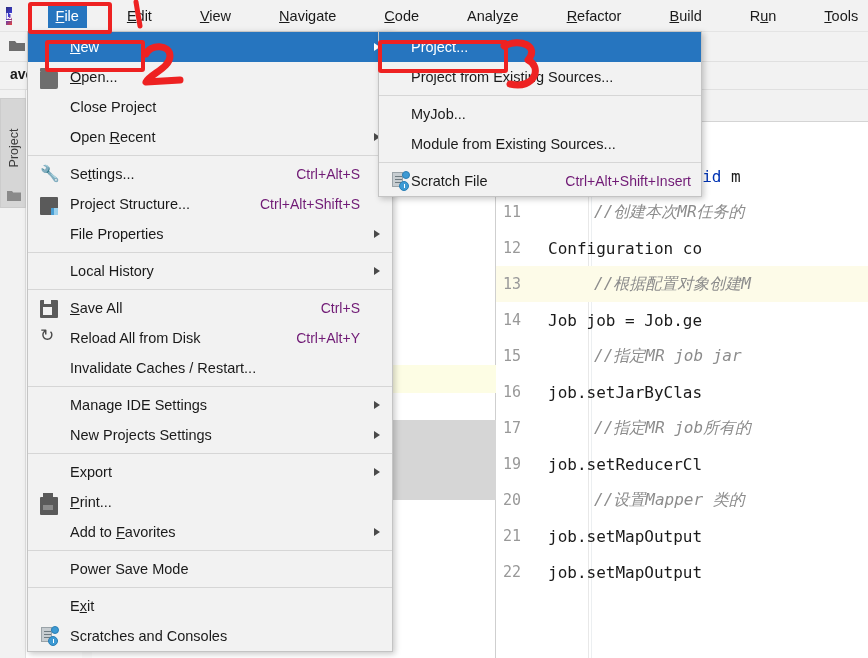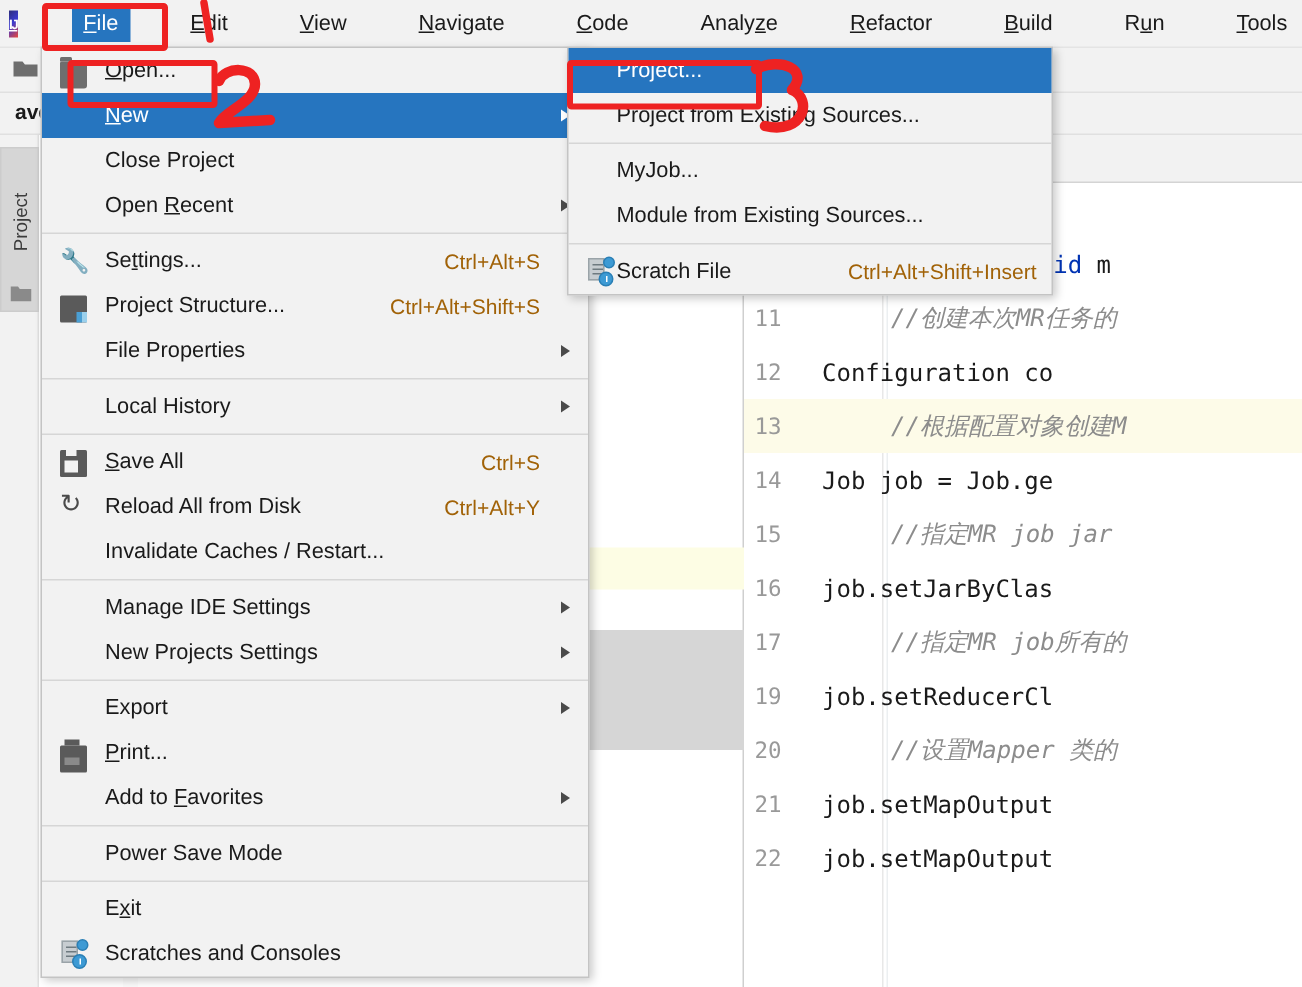--- a/index.html
+++ b/index.html
@@ -179,21 +179,21 @@
   }
   #file-menu { left: 27px; top: 31px; width: 366px; }
   .row {
     position: relative; height: 30px; display: flex; align-items: center;
     font-size: 14.5px; color: #1a1a1a; white-space: nowrap;
   }
   .row.sel { background: #2675bf; color: #ffffff; }
   .row .ic { position: absolute; left: 12px; top: 6px; width: 18px; height: 18px; }
   .row .lbl { margin-left: 42px; }
   .row .sc {
-    position: absolute; right: 32px; font-size: 14px; color: #a16207;
+    position: absolute; right: 32px; font-size: 14px; color: #701a75;
   }
   .row .arw {
     position: absolute; right: 12px; top: 11px;
     width: 0; height: 0;
     border-left: 6px solid #4a4a4a;
     border-top: 4px solid transparent;
     border-bottom: 4px solid transparent;
   }
   .row.sel .arw { border-left-color: #ffffff; }
   .sep { height: 1px; background: #d6d6d6; margin: 3px 0; }
@@ -393,27 +393,27 @@
         <div class="mi">R<u>u</u>n</div>
         <div class="mi"><u>T</u>ools</div>
         <div class="mi">VCS</div>
         <div class="mi"><u>W</u>indow</div>
         <div class="mi"><u>H</u>elp</div>
       </div>
     <div class="mb-extra">average</div>
   </div>
 
   <div class="menu" id="file-menu">
+      <div class="row sel">
+        <span class="lbl"><u>N</u>ew</span>
+        <span class="arw"></span>
+      </div>
       <div class="row">
         <span class="ic ic-folder"></span>
         <span class="lbl"><u>O</u>pen...</span>
-      </div>
-      <div class="row sel">
-        <span class="lbl"><u>N</u>ew</span>
-        <span class="arw"></span>
       </div>
       <div class="row">
         <span class="lbl">Close Project</span>
       </div>
       <div class="row">
         <span class="lbl">Open <u>R</u>ecent</span>
         <span class="arw"></span>
       </div>
       <div class="sep"></div>
       <div class="row">

